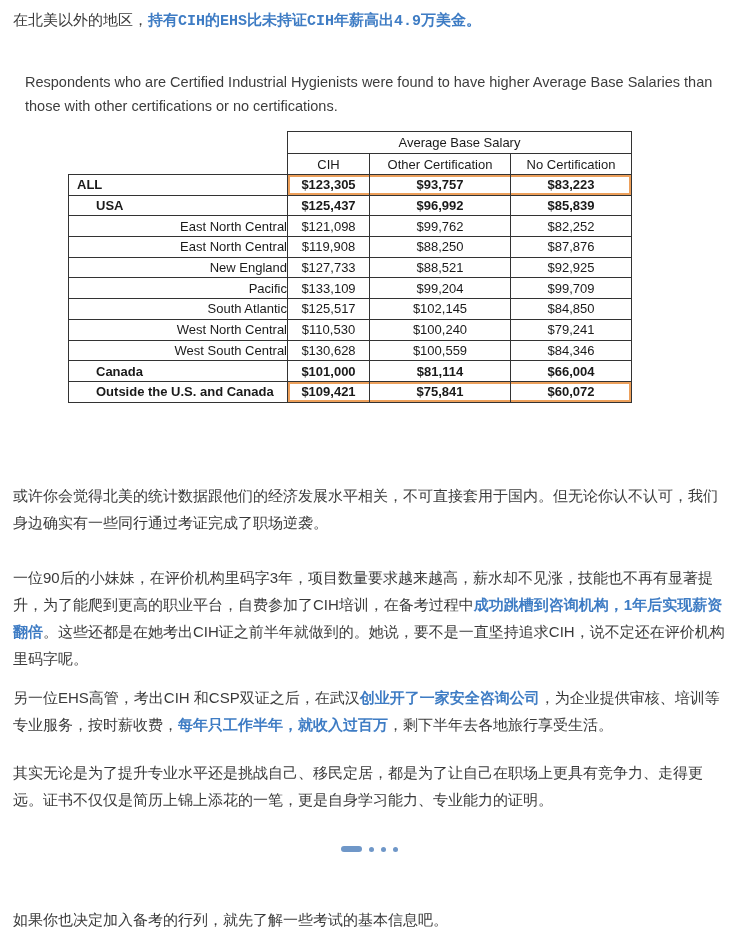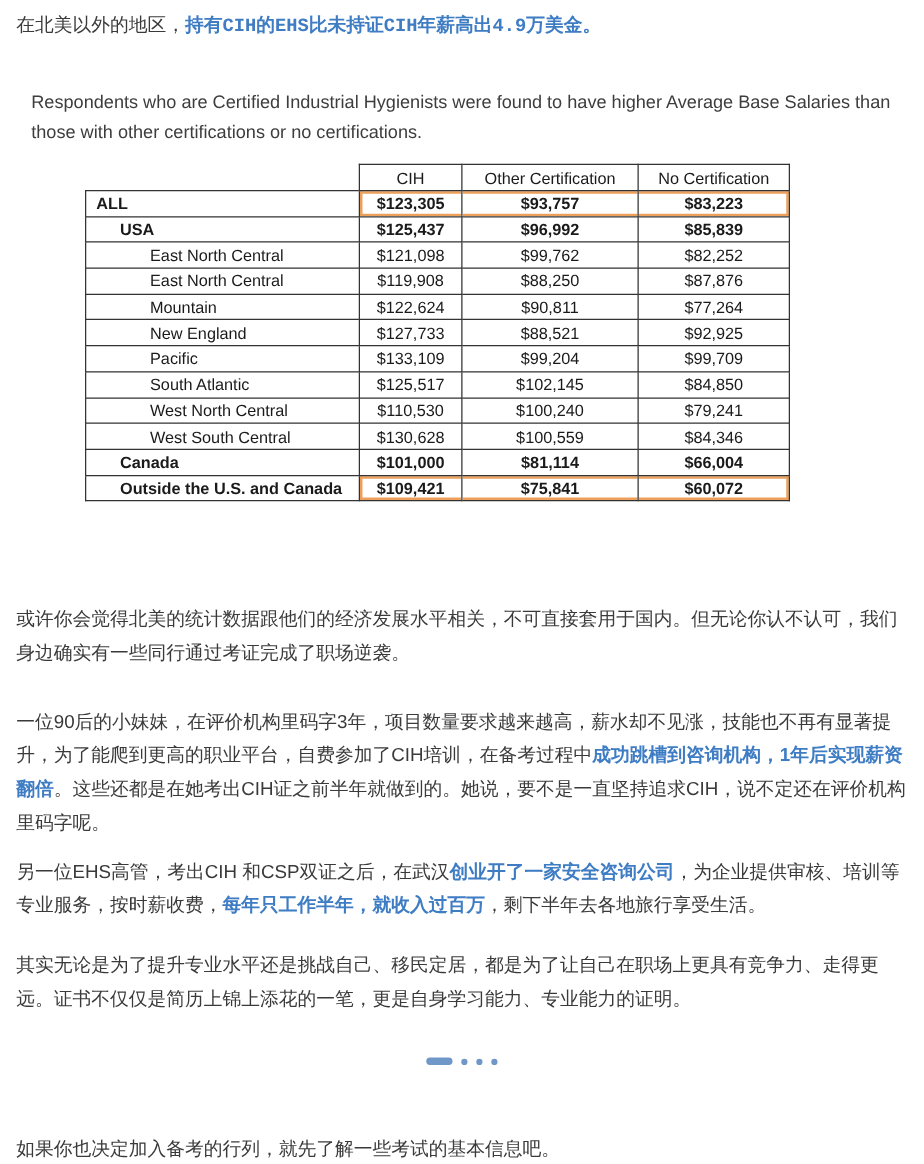--- a/index.html
+++ b/index.html
@@ -38,21 +38,21 @@
   tr.hdr1 td{height:22px;}
   tr.hdr2 td{height:21px;text-align:center;}
   .col-label{width:219px;}
   .col-v1{width:82px;}
   .col-v2{width:141px;}
   .col-v3{width:121px;}
   td.center{text-align:center;}
   td.label{text-align:left;white-space:nowrap;overflow:hidden;}
   td.ind0{padding-left:8px;}
   td.ind1{padding-left:27px;}
-  td.ind2{padding-left:51px;}
+  td.ind2{padding-left:51px;text-align:right;}
   .bold{font-weight:bold;}
   td.hl-first{box-shadow:inset 0 2px 0 0 var(--highlight-orange),inset 0 -2px 0 0 var(--highlight-orange),inset 2px 0 0 0 var(--highlight-orange);}
   td.hl-mid{box-shadow:inset 0 2px 0 0 var(--highlight-orange),inset 0 -2px 0 0 var(--highlight-orange);}
   td.hl-last{box-shadow:inset 0 2px 0 0 var(--highlight-orange),inset 0 -2px 0 0 var(--highlight-orange),inset -2px 0 0 0 var(--highlight-orange);}
 
   .divider{
     position:absolute;top:841px;left:0;width:739px;height:16px;
     display:flex;align-items:center;justify-content:center;
   }
   .divider .dash{
@@ -75,20 +75,24 @@
 
 <div class="table-wrap">
   <table>
     <colgroup>
       <col class="col-label">
         <col class="col-v1">
         <col class="col-v2">
         <col class="col-v3">
     </colgroup>
     <tbody id="salary-tbody">
+      <tr class="hdr1">
+        <td class="blank"></td>
+        <td class="center" colspan="3">Average Base Salary</td>
+      </tr>
       <tr class="hdr2">
         <td class="blank"></td>
         <td class="center">CIH</td>
         <td class="center">Other Certification</td>
         <td class="center">No Certification</td>
       </tr>
     <tr>
           <td class="label ind0 bold">ALL</td>
           <td class="center bold hl-first">$123,305</td>
           <td class="center bold hl-mid">$93,757</td>
@@ -104,26 +108,20 @@
           <td class="label ind2">East North Central</td>
           <td class="center">$121,098</td>
           <td class="center">$99,762</td>
           <td class="center">$82,252</td>
         </tr>
         <tr>
           <td class="label ind2">East North Central</td>
           <td class="center">$119,908</td>
           <td class="center">$88,250</td>
           <td class="center">$87,876</td>
-        </tr>
-        <tr>
-          <td class="label ind2">Mountain</td>
-          <td class="center">$122,624</td>
-          <td class="center">$90,811</td>
-          <td class="center">$77,264</td>
         </tr>
         <tr>
           <td class="label ind2">New England</td>
           <td class="center">$127,733</td>
           <td class="center">$88,521</td>
           <td class="center">$92,925</td>
         </tr>
         <tr>
           <td class="label ind2">Pacific</td>
           <td class="center">$133,109</td>

